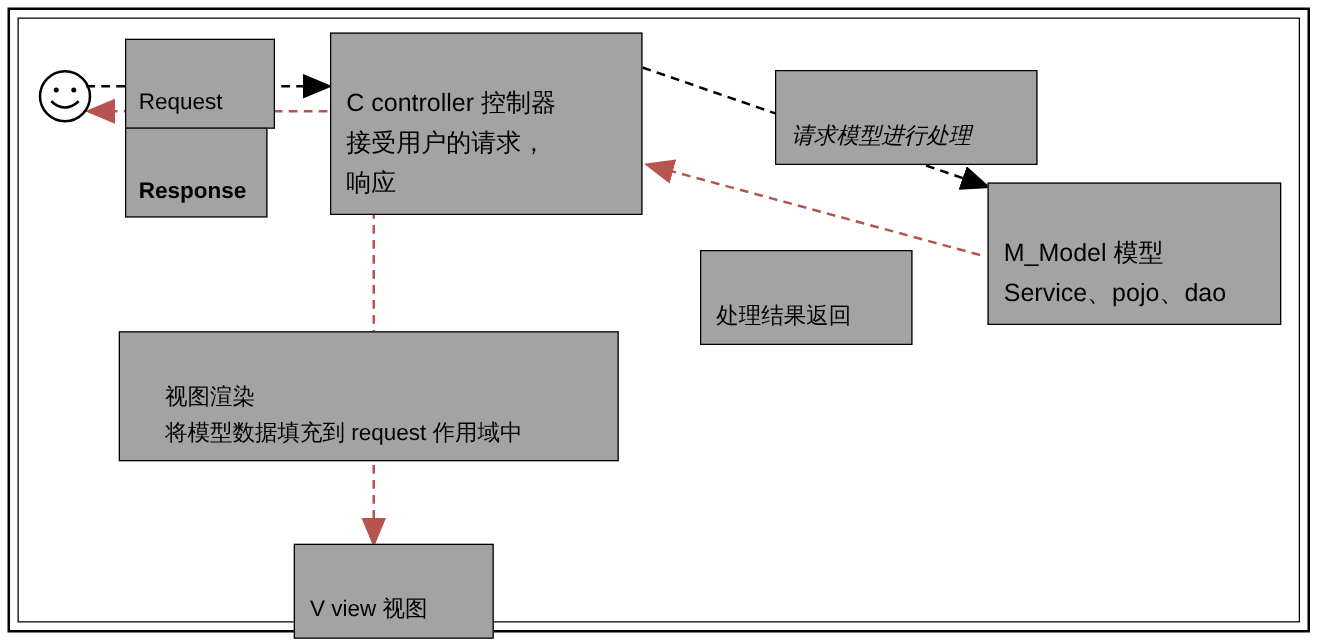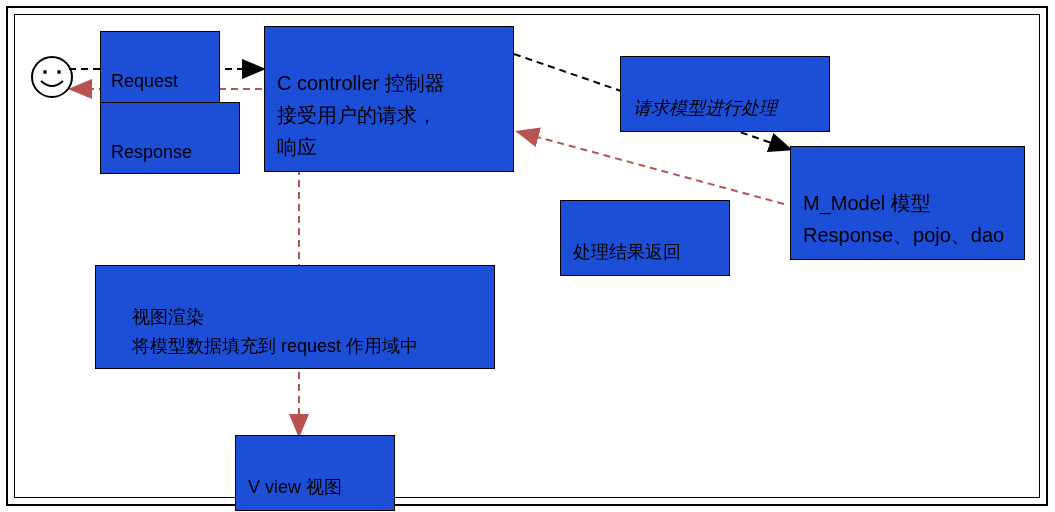--- a/index.html
+++ b/index.html
@@ -22,21 +22,21 @@
       position: absolute;
       left: 14px;
       top: 14px;
       width: 1026px;
       height: 484px;
       border: 1px solid #000;
     }
     .box {
       position: absolute;
       border: 1px solid #000;
-      background: #1d4ed8;
+      background: #a3a3a3;
       padding: 8px 12px;
       font-size: 18px;
       line-height: 1.6;
       white-space: pre-line;
     }
     .smiley {
       position: absolute;
       left: 30px;
       top: 55px;
     }
@@ -82,37 +82,37 @@
     <circle cx="15" cy="17" r="2" fill="#000"></circle>
     <circle cx="29" cy="17" r="2" fill="#000"></circle>
     <path d="M11,26 Q22,36 33,26" fill="none" stroke="#000" stroke-width="2"></path>
   </svg>
 </div>
 
 <div class="box" style="left:100px; top:31px; width:120px; padding:6px 10px;">
   <span>Request</span>
 </div>
 
-<div class="box" style="left:100px; top:102px; width:140px; padding:6px 10px;">
+<div class="box" style="left:100px; top:102px; width:114px; padding:6px 10px;font-weight:bold;">
   <span>Response</span>
 </div>
 
 <div class="box" style="left:264px; top:26px; width:250px; font-size:20px;">
   <span>C controller 控制器
 接受用户的请求，
 响应</span>
 </div>
 
 <div class="box" style="left:620px; top:56px; width:210px; padding:8px 12px;font-style:italic;">
   <span>请求模型进行处理</span>
 </div>
 
 <div class="box" style="left:790px; top:146px; width:235px; font-size:20px;">
   <span>M_Model 模型
-Response、pojo、dao</span>
+Service、pojo、dao</span>
 </div>
 
 <div class="box" style="left:560px; top:200px; width:170px; padding:8px 12px;">
   <span>处理结果返回</span>
 </div>
 
 <div class="box" style="left:95px; top:265px; width:400px;padding-left:36px;">
   <span>视图渲染
 将模型数据填充到 request 作用域中</span>
 </div>

